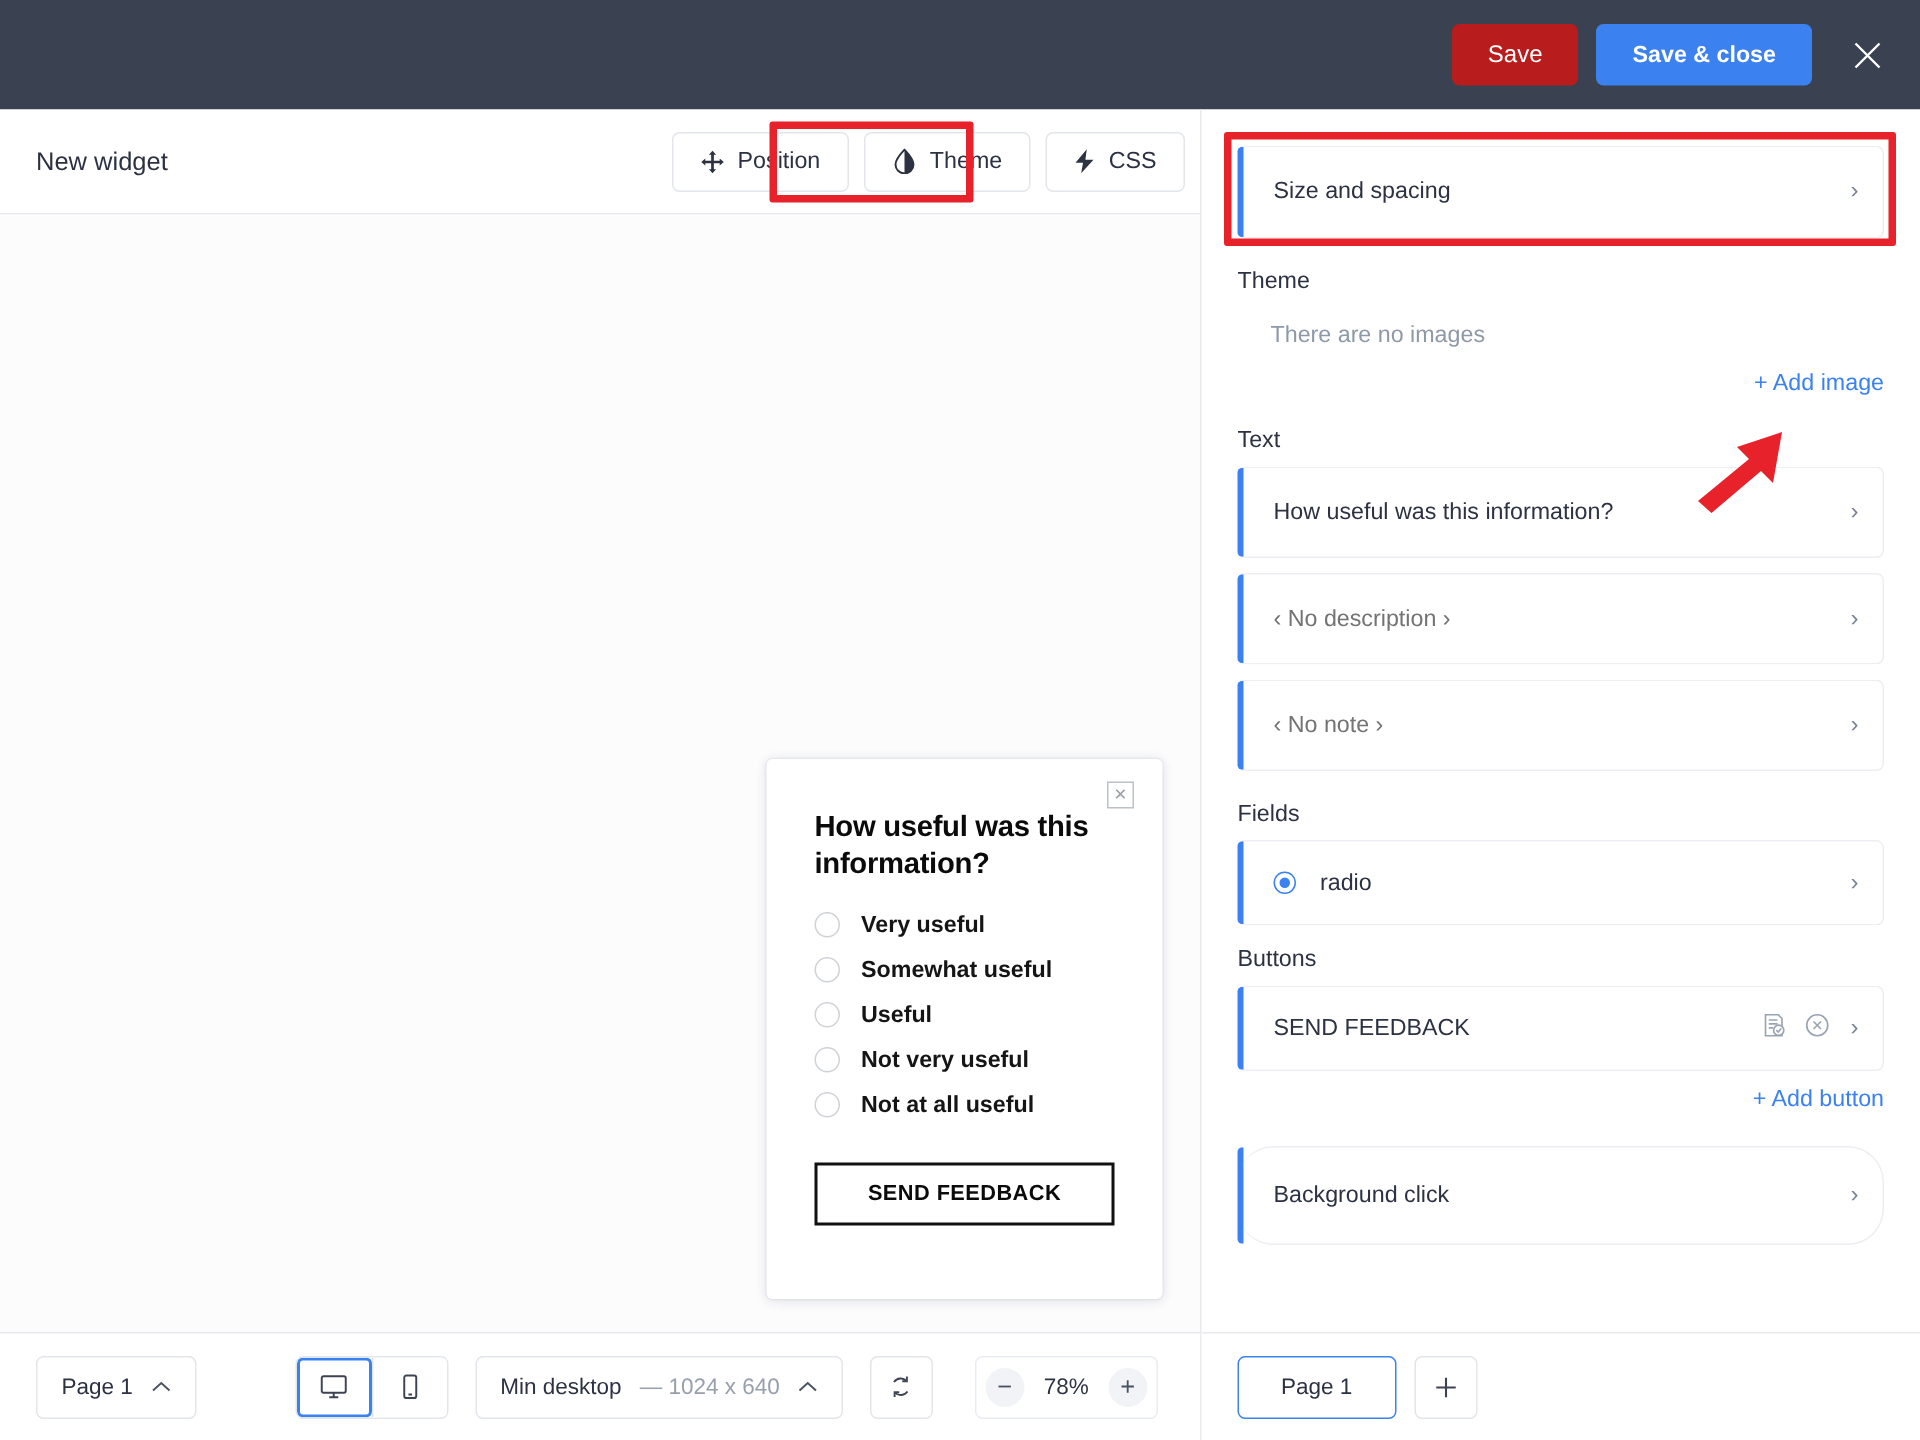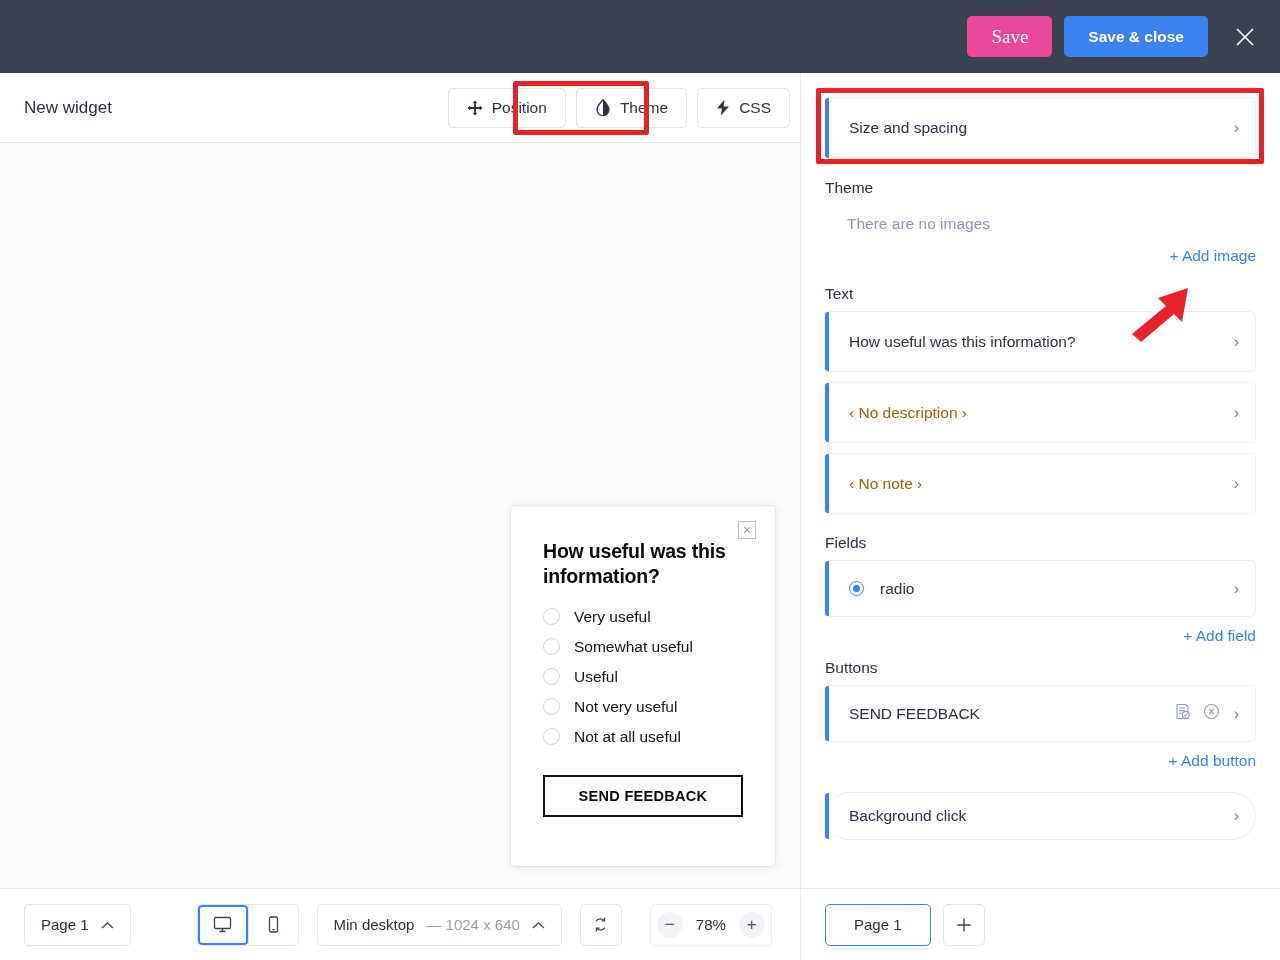--- a/index.html
+++ b/index.html
@@ -43,23 +43,23 @@
   .tab:first-child::before { display: none; }
   .tab.active + .tab::before { background: #5b6170; }
   .tab.sep-light::before { background: #474e5d; }
 
   .topbar-spacer { flex: 1; }
   .topbar-actions {
     display: flex; align-items: center; gap: 12px;
     padding-right: 18px;
   }
   .btn-save {
-    background: #ec4899; color: #fff; border: none;
+    background: #b91c1c; color: #fff; border: none;
     height: 41px; padding: 0 24px; border-radius: 5px;
-    font-size: 19px; font-family: Liberation Serif, serif; cursor: pointer;
+    font-size: 16px; font-family: Liberation Sans, sans-serif; cursor: pointer;
   }
   .btn-save-close {
     background: #3b82f0; color: #fff; border: none;
     height: 41px; padding: 0 24px; border-radius: 5px;
     font-size: 15.5px; font-weight: bold; font-family: inherit; cursor: pointer;
   }
   .btn-close-x {
     width: 34px; height: 34px; margin-left: 8px;
     display: flex; align-items: center; justify-content: center;
     cursor: pointer;
@@ -106,21 +106,21 @@
     display: flex; align-items: center; justify-content: center;
     font-size: 11px; color: #9ba0a8; cursor: pointer; line-height: 1;
   }
   .wp-title {
     font-size: 19.5px; font-weight: bold; color: #0b0b0b;
     line-height: 1.3; letter-spacing: -.2px;
     margin-bottom: 18px;
   }
   .wp-opt { display: flex; align-items: center; gap: 14px; margin-bottom: 12px; }
   .wp-radio { width: 17px; height: 17px; border: 1.6px solid #cfd2d6; border-radius: 50%; flex: none; }
-  .wp-opt-label { font-size: 15.5px; color: #151515; }
+  .wp-opt-label { font-size: 15.5px; color: #151515; font-weight: bold; }
   .wp-submit {
     margin-top: 17px; width: 100%; height: 42px;
     border: 2.5px solid #111; background: #fff;
     font-size: 14.5px; font-weight: bold; letter-spacing: .3px;
     color: #0b0b0b; font-family: inherit; cursor: pointer;
   }
 
   
   .bottombar {
     position: absolute; top: 888px; left: 0; width: 800px; height: 72px;
@@ -180,21 +180,21 @@
     border: 1px solid #eceef2; border-radius: 5px;
     border-left: none;
     height: 58px; display: flex; align-items: center;
     padding: 0 16px 0 24px; margin-bottom: 10px; cursor: pointer;
   }
   .rp-card::before {
     content: ""; position: absolute; left: 0; top: 0; bottom: 0;
     width: 4px; background: #3b82f0; border-radius: 3px 0 0 3px;
   }
   .rp-card-label { font-size: 15.5px; color: #2c3242; flex: 1; }
-  .rp-card-label.muted { color: #a16207; }
+  .rp-card-label.muted { color: #737373; }
   .rp-chevron { color: #7b8494; font-size: 16px; line-height: 1; margin-left: 10px; }
   .rp-card-icons { display: flex; align-items: center; gap: 12px; margin-right: 4px; color: #9aa3b2; }
 
   .rp-empty { font-size: 15.5px; color: #8e99a8; padding: 10px 0 0 22px; }
   .rp-link {
     display: block; text-align: right; color: #3b82f0; font-size: 15.5px;
     margin: 14px 0 0 0; cursor: pointer; text-decoration: none;
   }
   .rp-radio-dot {
     width: 15px; height: 15px; border-radius: 50%;
@@ -385,21 +385,20 @@
       </div>
 
       <div class="rp-group-label">Fields</div>
       <div class="rp-card" style="height:57px;">
         <span class="rp-radio-dot">
             <i></i>
           </span>
         <span class="rp-card-label">radio</span>
         <span class="rp-chevron">›</span>
       </div>
-      <a class="rp-link" style="margin-top:8px;">+ Add field</a>
 
       <div class="rp-group-label" style="margin-top:14px;">Buttons</div>
       <div class="rp-card" style="height:57px;">
         <span class="rp-card-label">SEND FEEDBACK</span>
         <span class="rp-card-icons">
           <span>
             <svg width="17" height="17" viewBox="0 0 17 17" fill="none" stroke="#9aa3b2" stroke-width="1.1">
               <path d="M3 1.5 H11.5 L14 4 V15.5 H3 Z"></path>
               <path d="M5.2 5 H11 M5.2 7.6 H11 M5.2 10.2 H8"></path>
               <circle cx="11.8" cy="11.8" r="3.4" fill="#ffffff"></circle>
@@ -410,21 +409,21 @@
             <svg width="17" height="17" viewBox="0 0 17 17" fill="none" stroke="#9aa3b2" stroke-width="1.1">
               <circle cx="8.5" cy="8.5" r="7"></circle>
               <path d="M6 6 L11 11 M11 6 L6 11"></path>
             </svg>
           </span>
         </span>
         <span class="rp-chevron">›</span>
       </div>
       <a class="rp-link" style="margin-top:8px;">+ Add button</a>
 
-      <div class="rp-card" style="height:48px; margin-top:22px;border-radius:24px;">
+      <div class="rp-card" style="height:66px; margin-top:22px;border-radius:24px;">
         <span class="rp-card-label">Background click</span>
         <span class="rp-chevron">›</span>
       </div>
 
     </div>
 
     <div class="rp-footer">
       <button class="rp-page-btn">Page 1</button>
       <button class="rp-add-page">
         <svg width="20" height="20" viewBox="0 0 20 20">

